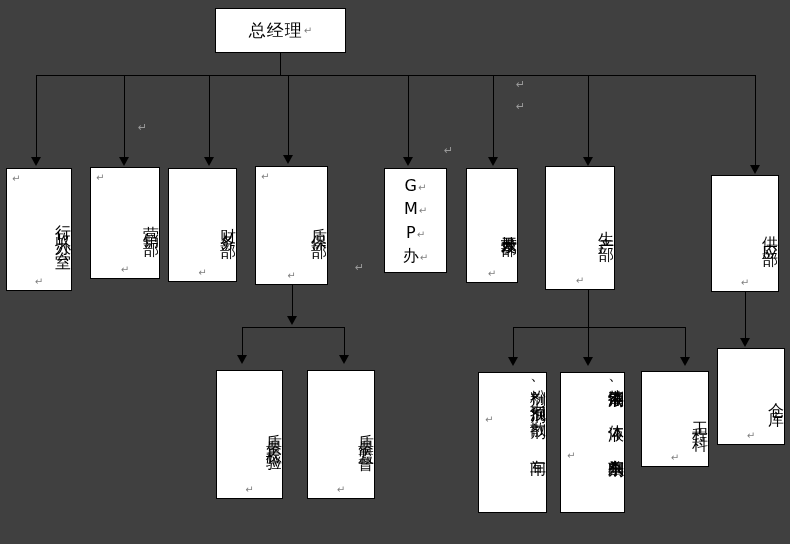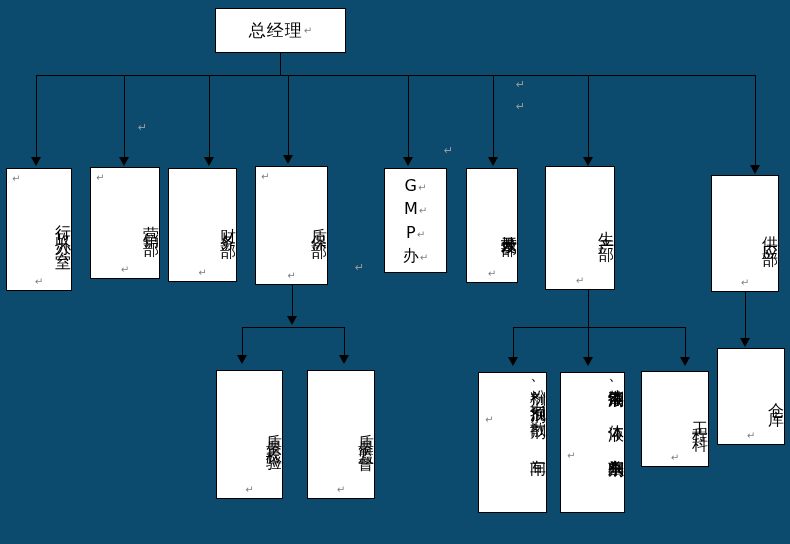--- a/index.html
+++ b/index.html
@@ -7,21 +7,21 @@
     padding: 0;
     background: #ffffff;
   }
   body {
     font-family: "DejaVu Sans", "Liberation Sans", sans-serif;
   }
   #chart-root {
     position: relative;
     width: 790px;
     height: 544px;
-    background: #0c4a6e;
+    background: #404040;
     overflow: hidden;
   }
 
   
   .node {
     position: absolute;
     box-sizing: border-box;
     border: 1px solid #000000;
     background: #ffffff;
     color: #000000;

